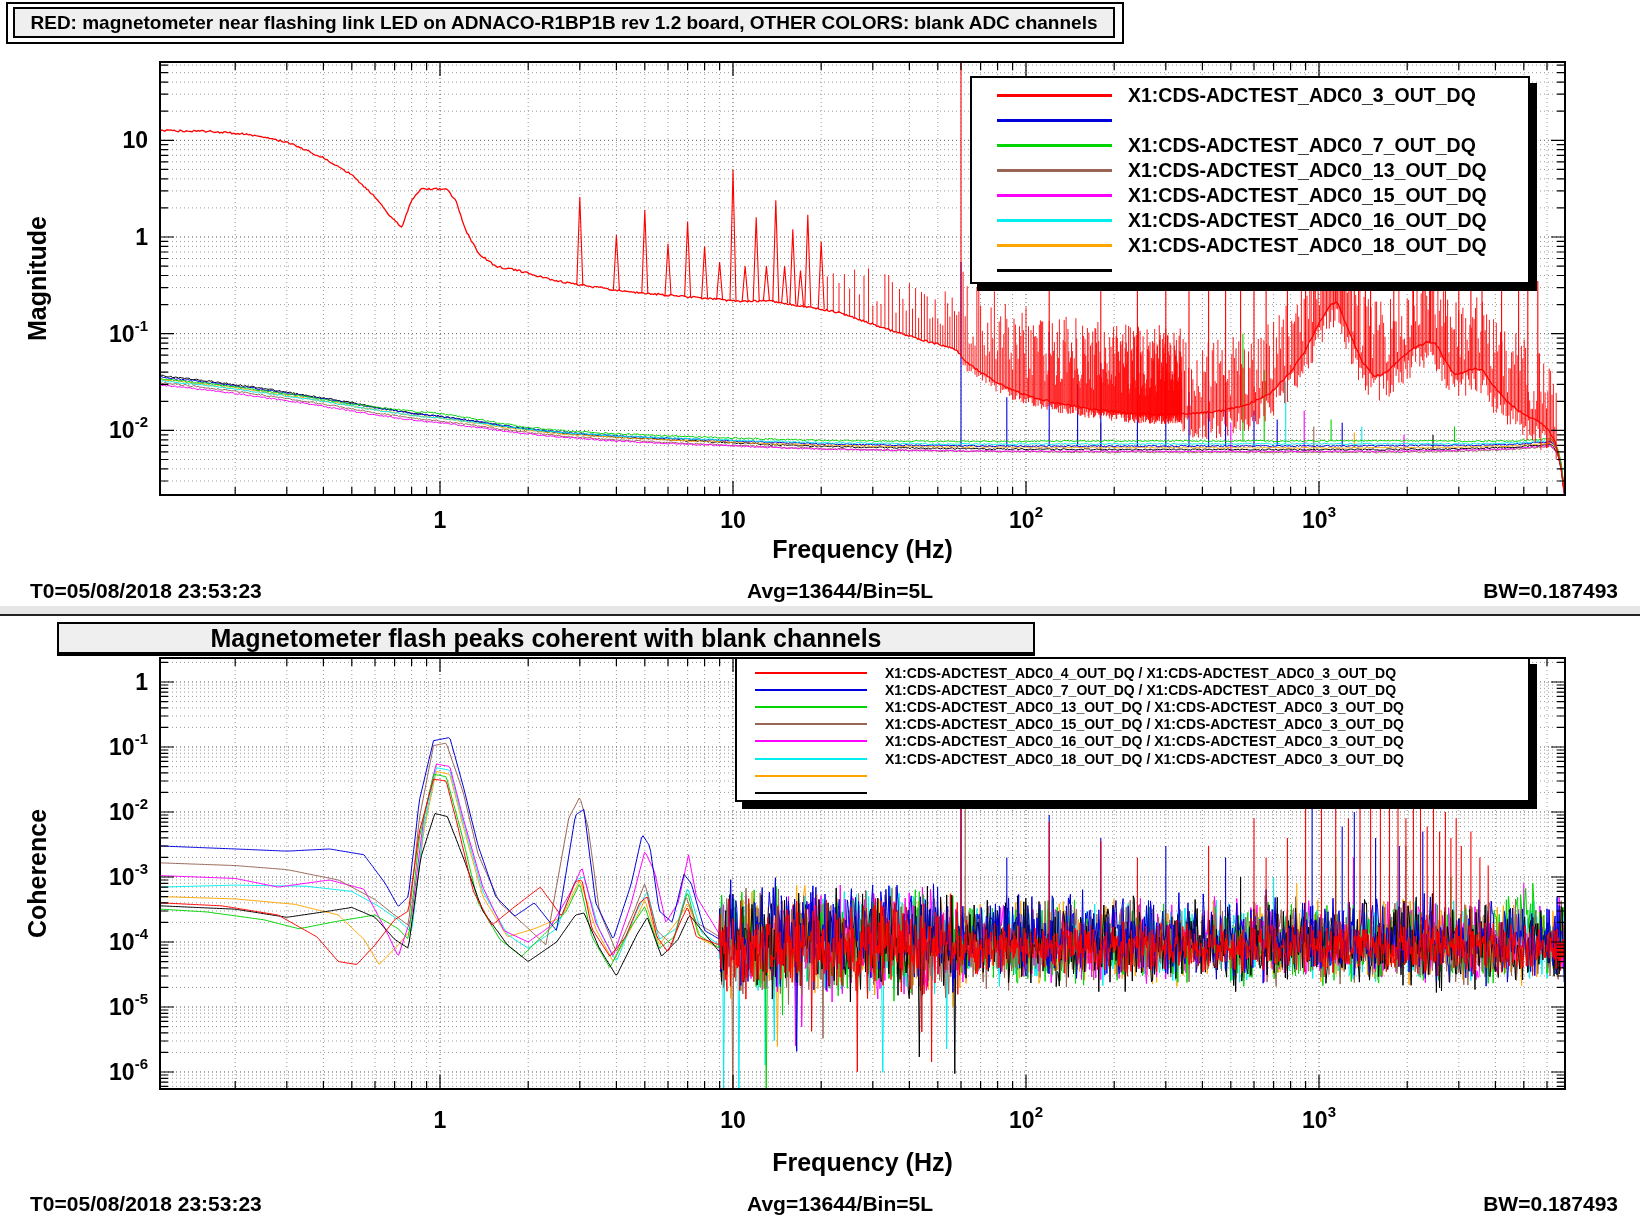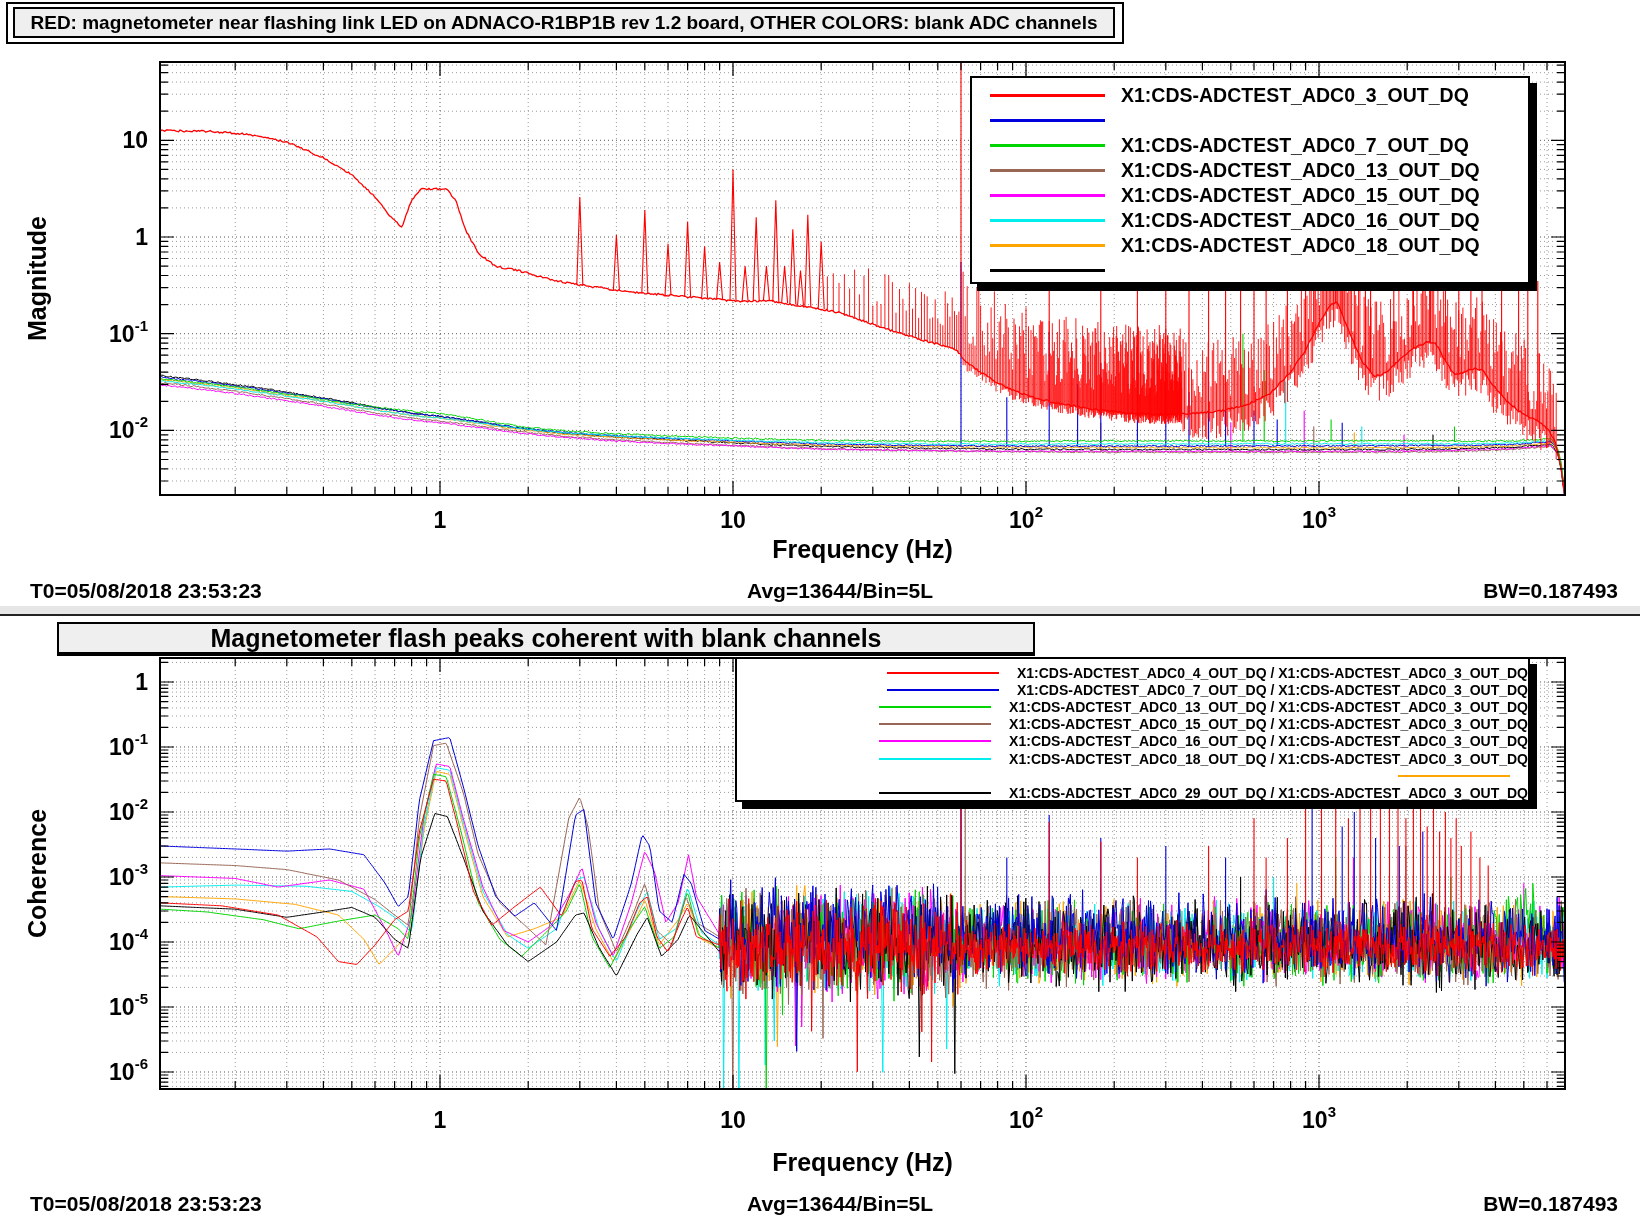--- a/index.html
+++ b/index.html
@@ -15,25 +15,25 @@
   .divider{position:absolute;left:0;top:606px;width:1640px;height:10px;background:#e6e6e6;border-bottom:2px solid #222;}
   .title2{position:absolute;left:57px;top:622px;width:978px;height:34px;border:2px solid #000;border-bottom-width:4px;
           background:#efefef;display:flex;align-items:center;justify-content:center;font-weight:bold;font-size:25px;white-space:nowrap;}
   .status{position:absolute;left:0;width:1640px;height:24px;font-weight:bold;font-size:21px;}
   .status .s-left{position:absolute;left:30px;top:0;}
   .status .s-center{position:absolute;left:840px;top:0;transform:translateX(-50%);}
   .status .s-right{position:absolute;right:22px;top:0;}
   .legend{position:absolute;background:#ffffff;border:2px solid #000;box-shadow:7px 7px 0 #000;padding-top:5px;}
   .legend .lrow{display:flex;align-items:center;white-space:nowrap;}
   #legend-top{left:970px;top:76px;width:560px;height:208px;}
-  #legend-top .lrow{height:25px;}
+  #legend-top .lrow{height:25px;margin-left:7px;}
   #legend-top .lline{width:115px;margin-left:18px;margin-right:16px;border-top-width:3px;border-top-style:solid;}
   #legend-top .llabel{font-weight:bold;font-size:19.5px;}
   #legend-bottom{left:735px;top:657px;width:795px;height:145px;}
-  #legend-bottom .lrow{height:17.2px;justify-content:flex-end;}
+  #legend-bottom .lrow{height:17.2px;}
   #legend-bottom .lline{width:112px;margin-left:18px;margin-right:18px;border-top-width:2.5px;border-top-style:solid;}
   #legend-bottom .llabel{font-weight:bold;font-size:14px;}
 </style>
 </head>
 <body>
 
 <div id="stage">
   <svg id="plots" width="1640" height="1217" viewBox="0 0 1640 1217" style="position:absolute;left:0;top:0;">
       <defs>
         <clipPath id="cpmag">
@@ -191,16 +191,15 @@
       </div>
       <div class="lrow">
         <span class="lline" style="border-top-color: rgb(0, 238, 238);"></span>
         <span class="llabel">X1:CDS-ADCTEST_ADC0_18_OUT_DQ / X1:CDS-ADCTEST_ADC0_3_OUT_DQ</span>
       </div>
       <div class="lrow">
         <span class="lline" style="border-top-color: rgb(255, 165, 0);"></span>
       </div>
       <div class="lrow">
         <span class="lline" style="border-top-color: rgb(0, 0, 0);"></span>
-        <span class="llabel">X1:CDS-ADCTEST_ADC0_29_OUT_DQ / X1:CDS-ADCTEST_ADC0_3_OUT_DQ</span>
       </div>
     </div>
 </div>
 
 </body></html>

